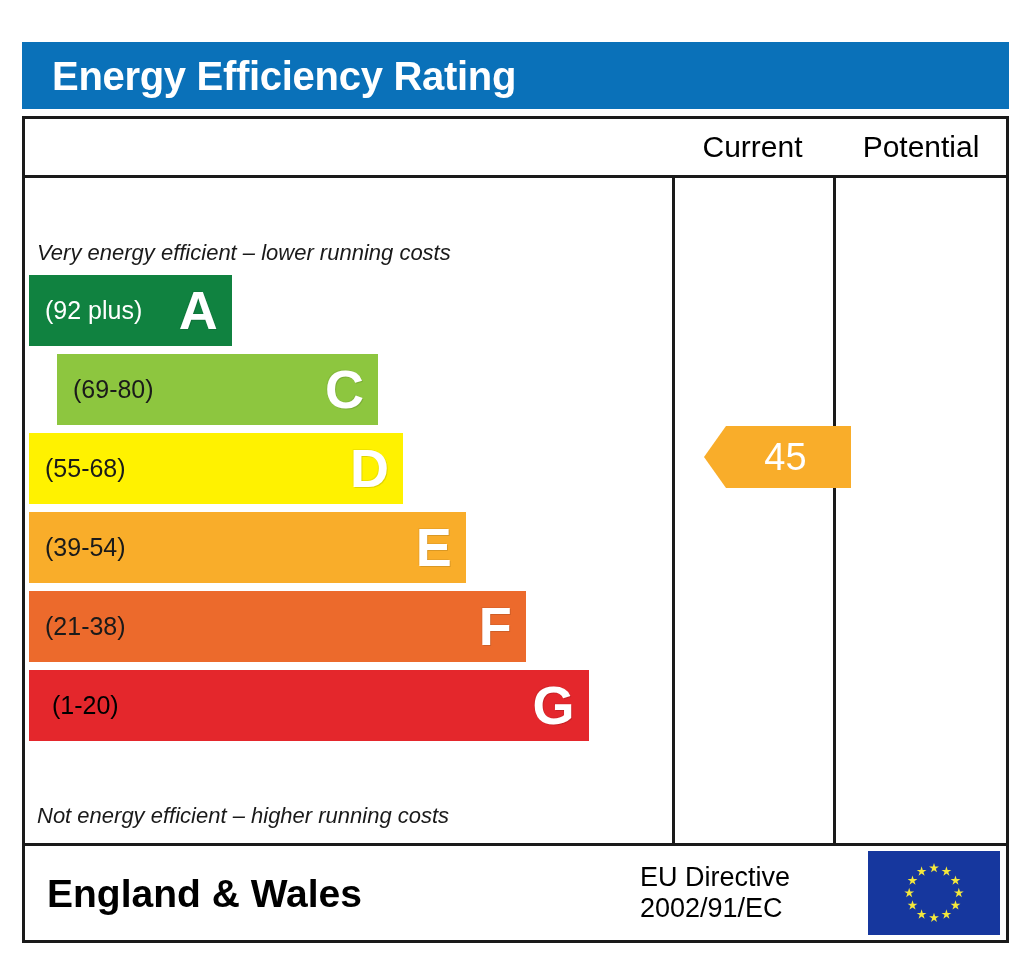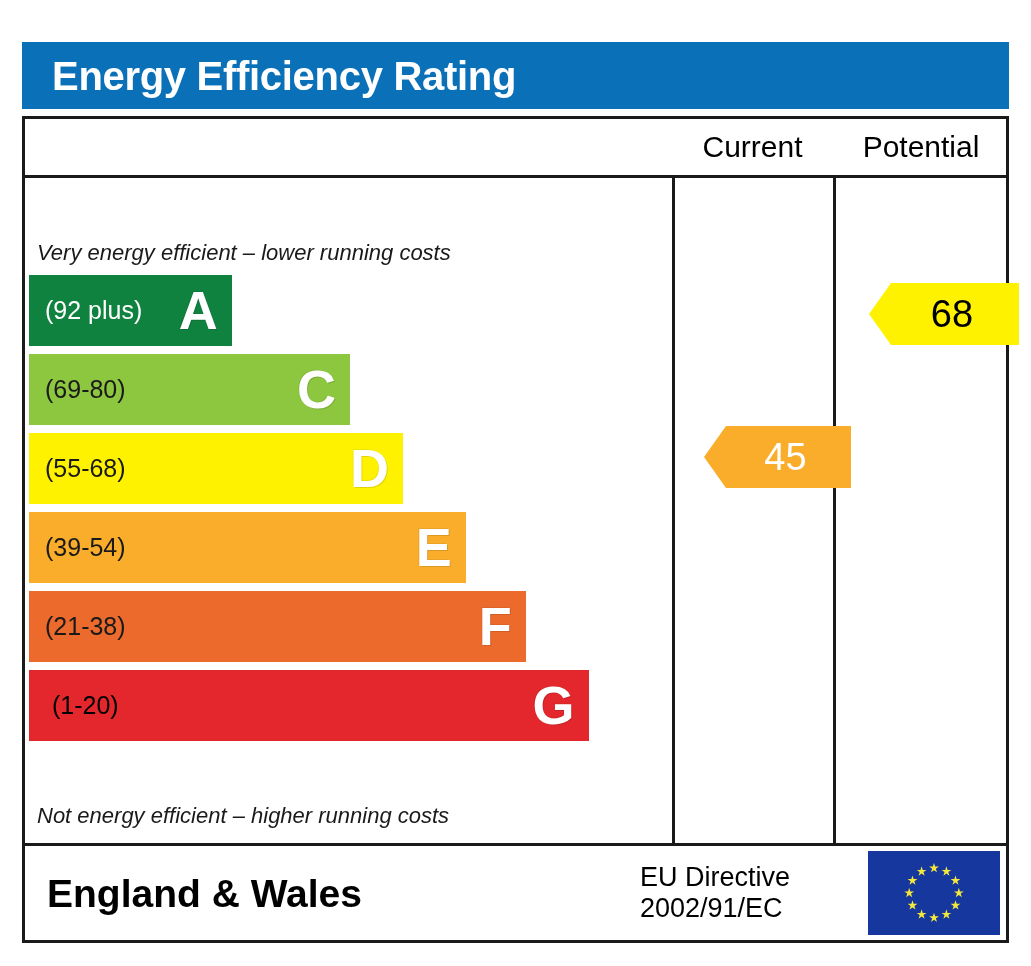--- a/index.html
+++ b/index.html
@@ -232,21 +232,21 @@
 
     <div class="body-area">
 
       <div class="caption caption-top">Very energy efficient – lower running costs</div>
 
       <div class="bands">
           <div class="band" style="background: rgb(16, 130, 64); width: 35.5%;">
             <div class="band-range" style="color: rgb(255, 255, 255);">(92 plus)</div>
             <div class="band-letter">A</div>
           </div>
-          <div class="band" style="background: rgb(141, 198, 63); width: 56.2%;">
+          <div class="band" style="background: rgb(141, 198, 63); width: 56.2%; margin-left: 28px;">
             <div class="band-range" style="color: rgb(26, 26, 26);">(69-80)</div>
             <div class="band-letter">C</div>
           </div>
           <div class="band" style="background: rgb(255, 242, 0); width: 65.5%;">
             <div class="band-range" style="color: rgb(26, 26, 26);">(55-68)</div>
             <div class="band-letter">D</div>
           </div>
           <div class="band" style="background: rgb(249, 173, 42); width: 76.5%;">
             <div class="band-range" style="color: rgb(26, 26, 26);">(39-54)</div>
             <div class="band-letter">E</div>
@@ -260,23 +260,20 @@
             <div class="band-letter">G</div>
           </div>
         </div>
 
       <div class="caption caption-bottom">Not energy efficient – higher running costs</div>
 
       <div class="arrow arrow-current" style="background: rgb(249, 173, 42); color: rgb(255, 255, 255);">
         <span>45</span>
       </div>
 
-      <div class="arrow arrow-potential" style="background: rgb(255, 242, 0); color: rgb(0, 0, 0);">
-        <span>68</span>
-      </div>
 
     </div>
 
     <div class="footer">
       <div class="footer-region">England &amp; Wales</div>
       <div class="footer-directive">
         <div>EU Directive</div>
         <div>2002/91/EC</div>
       </div>
       <div class="eu-flag">

